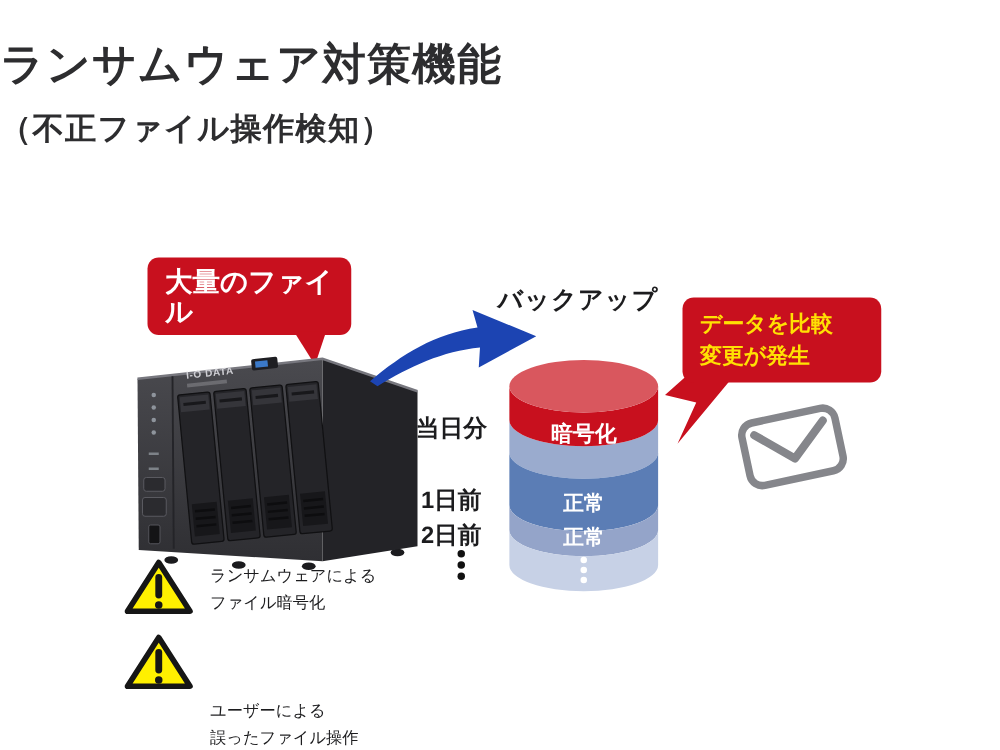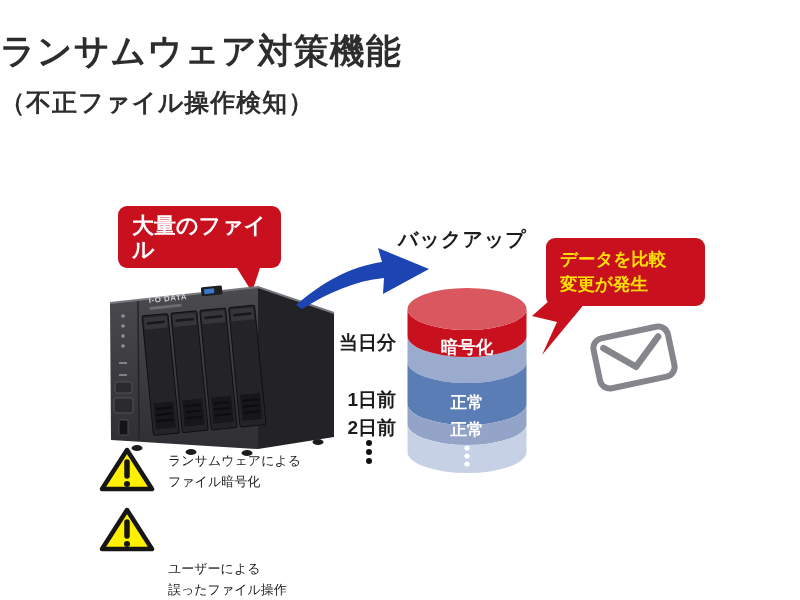--- a/index.html
+++ b/index.html
@@ -31,21 +31,21 @@
   }
   
   .callout-right{
     left:546px;top:238px;width:159px;height:68px;border-radius:9px;
     background:var(--red);color:var(--callout-yellow);font-size:17.5px;font-weight:700;
     line-height:25px;padding:9px 0 0 14px;box-sizing:border-box;
   }
   .callout-right-tail{left:524px;top:299px;}
   
   .day-label{
-    width:70px;text-align:right;font-size:19px;font-weight:600;color:#1c1c1e;
+    width:70px;text-align:center;font-size:19px;font-weight:600;color:#1c1c1e;
   }
   .day-0{left:326px;top:330px;}
   .day-1{left:326px;top:387px;}
   .day-2{left:326px;top:415px;}
   .vdots{left:366px;top:440px;display:flex;flex-direction:column;gap:3px;align-items:center;}
   .vdots .dot{width:6px;height:6px;border-radius:50%;background:#111;}
   
   .envelope{
     left:593px;top:329px;width:82px;height:57px;transform:rotate(-12deg);
     border:6.5px solid var(--icon-gray);border-radius:13px;box-sizing:border-box;

